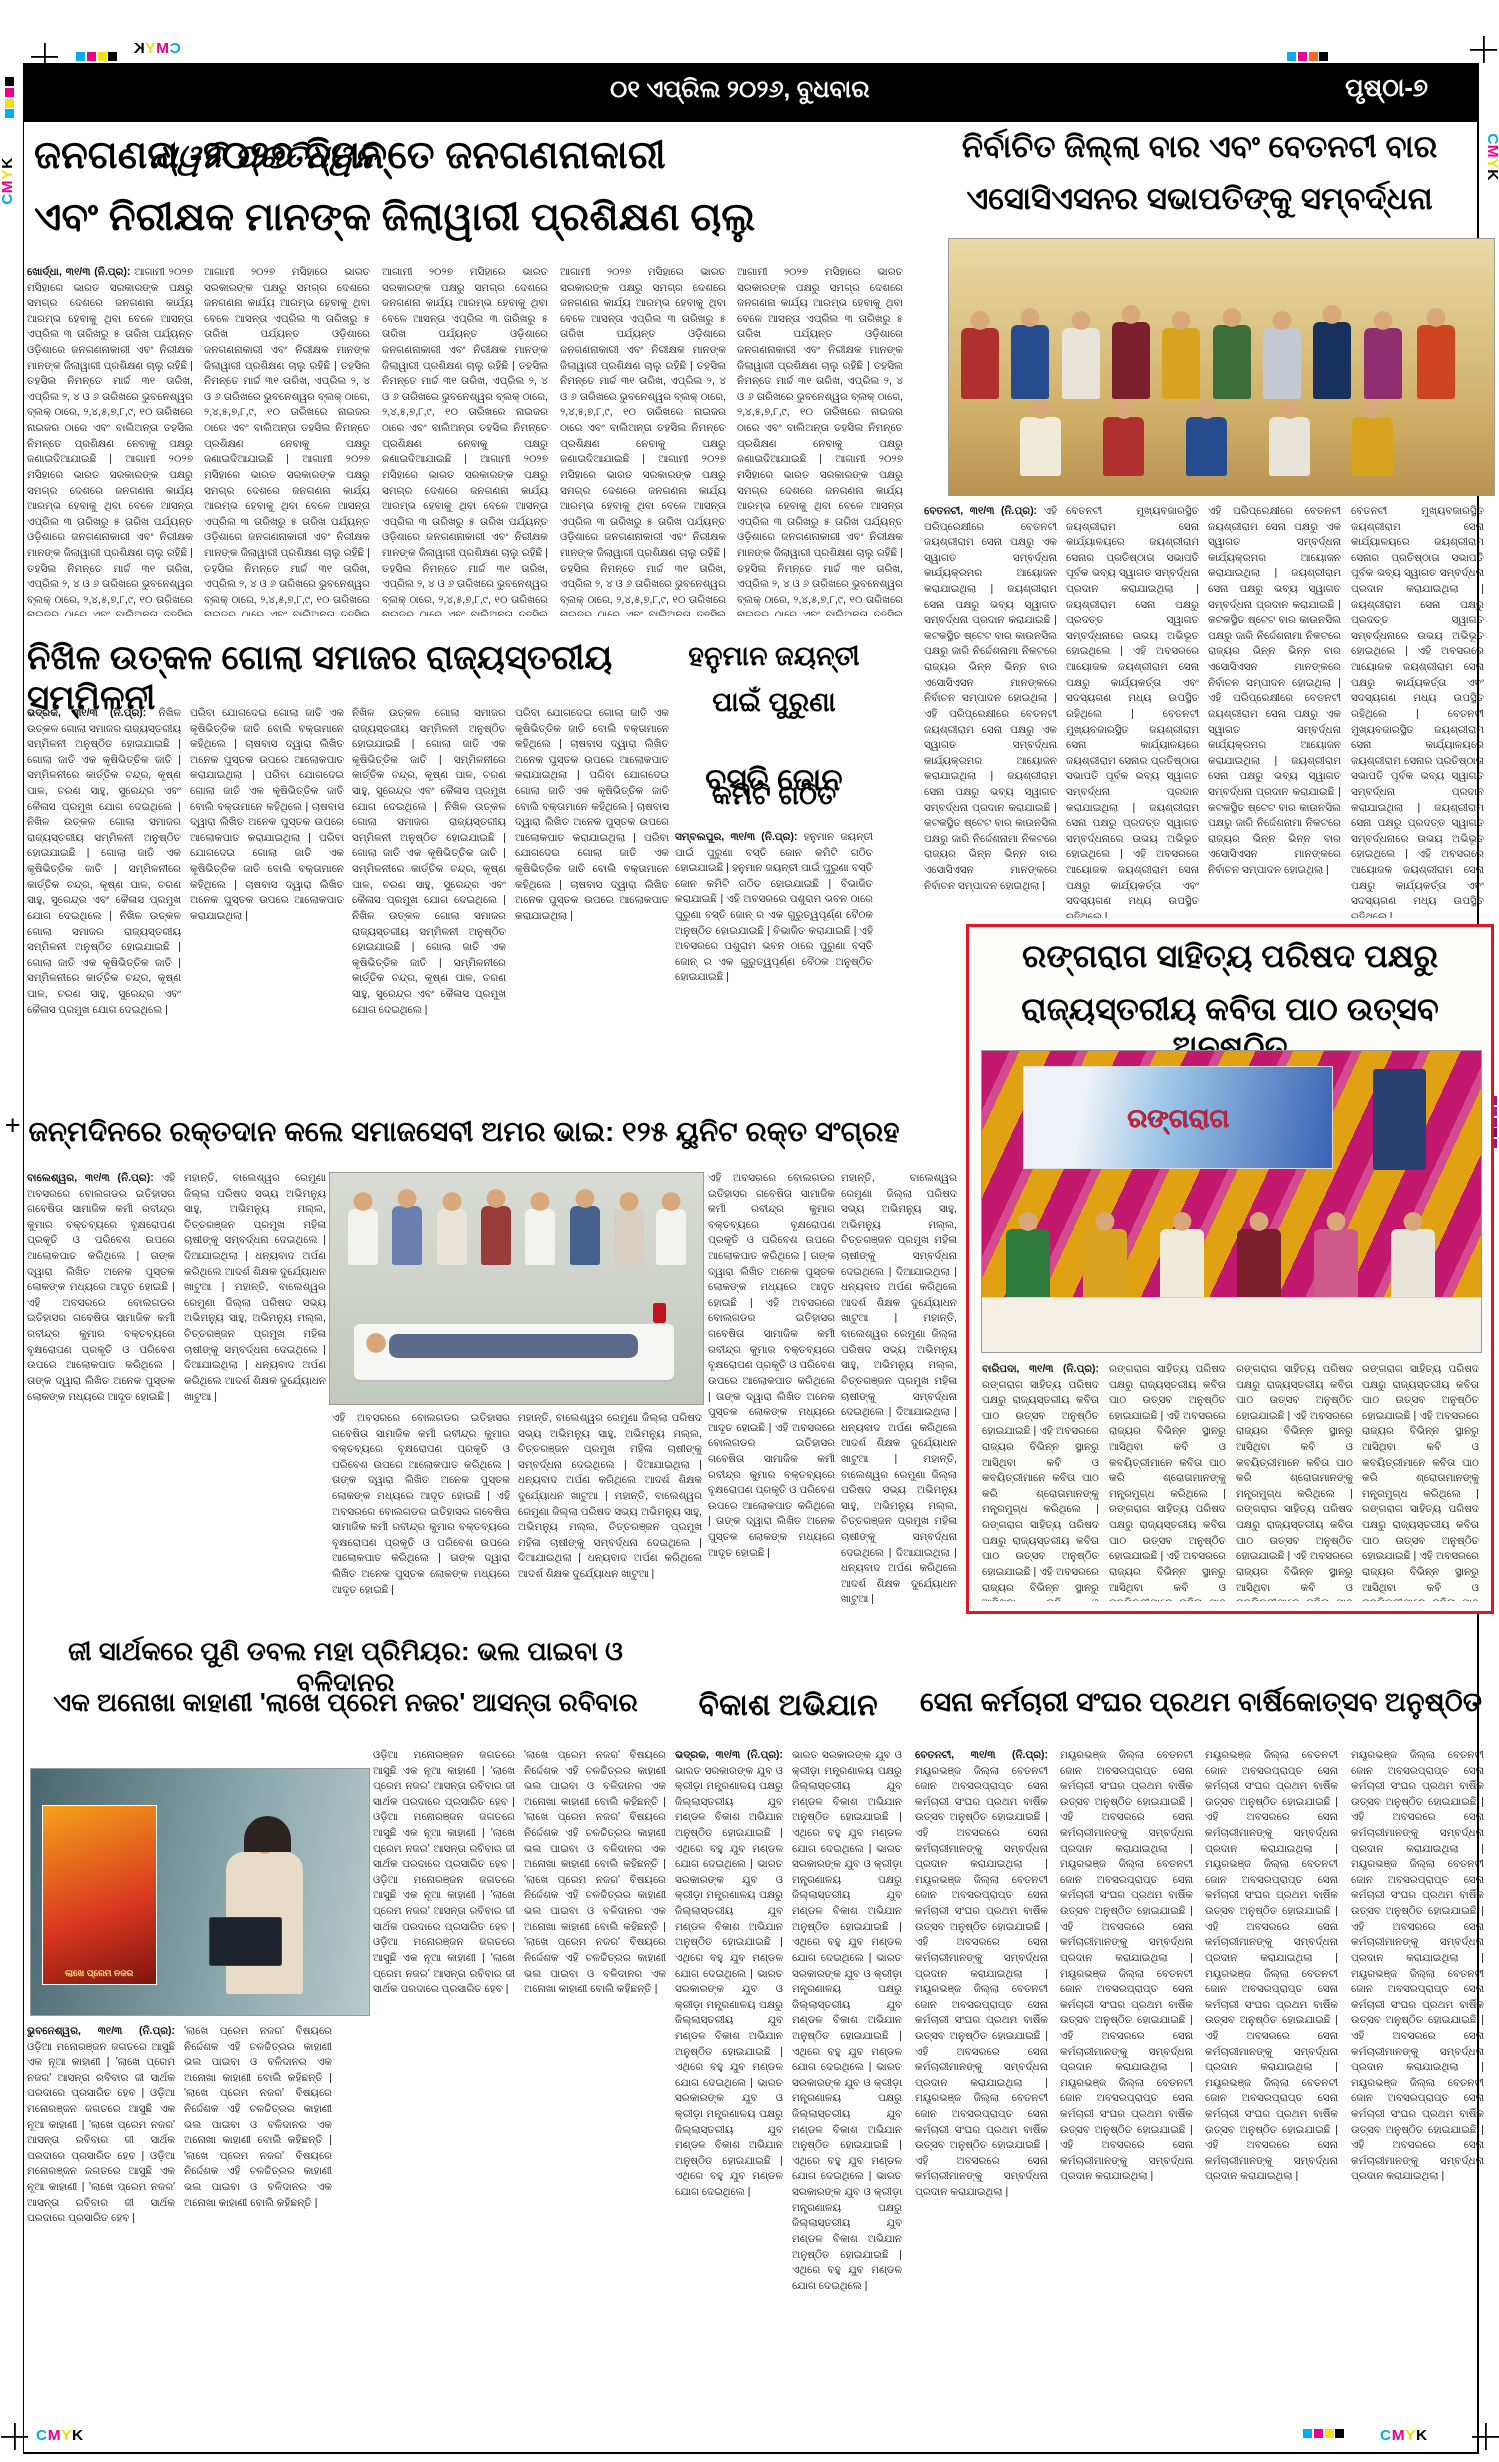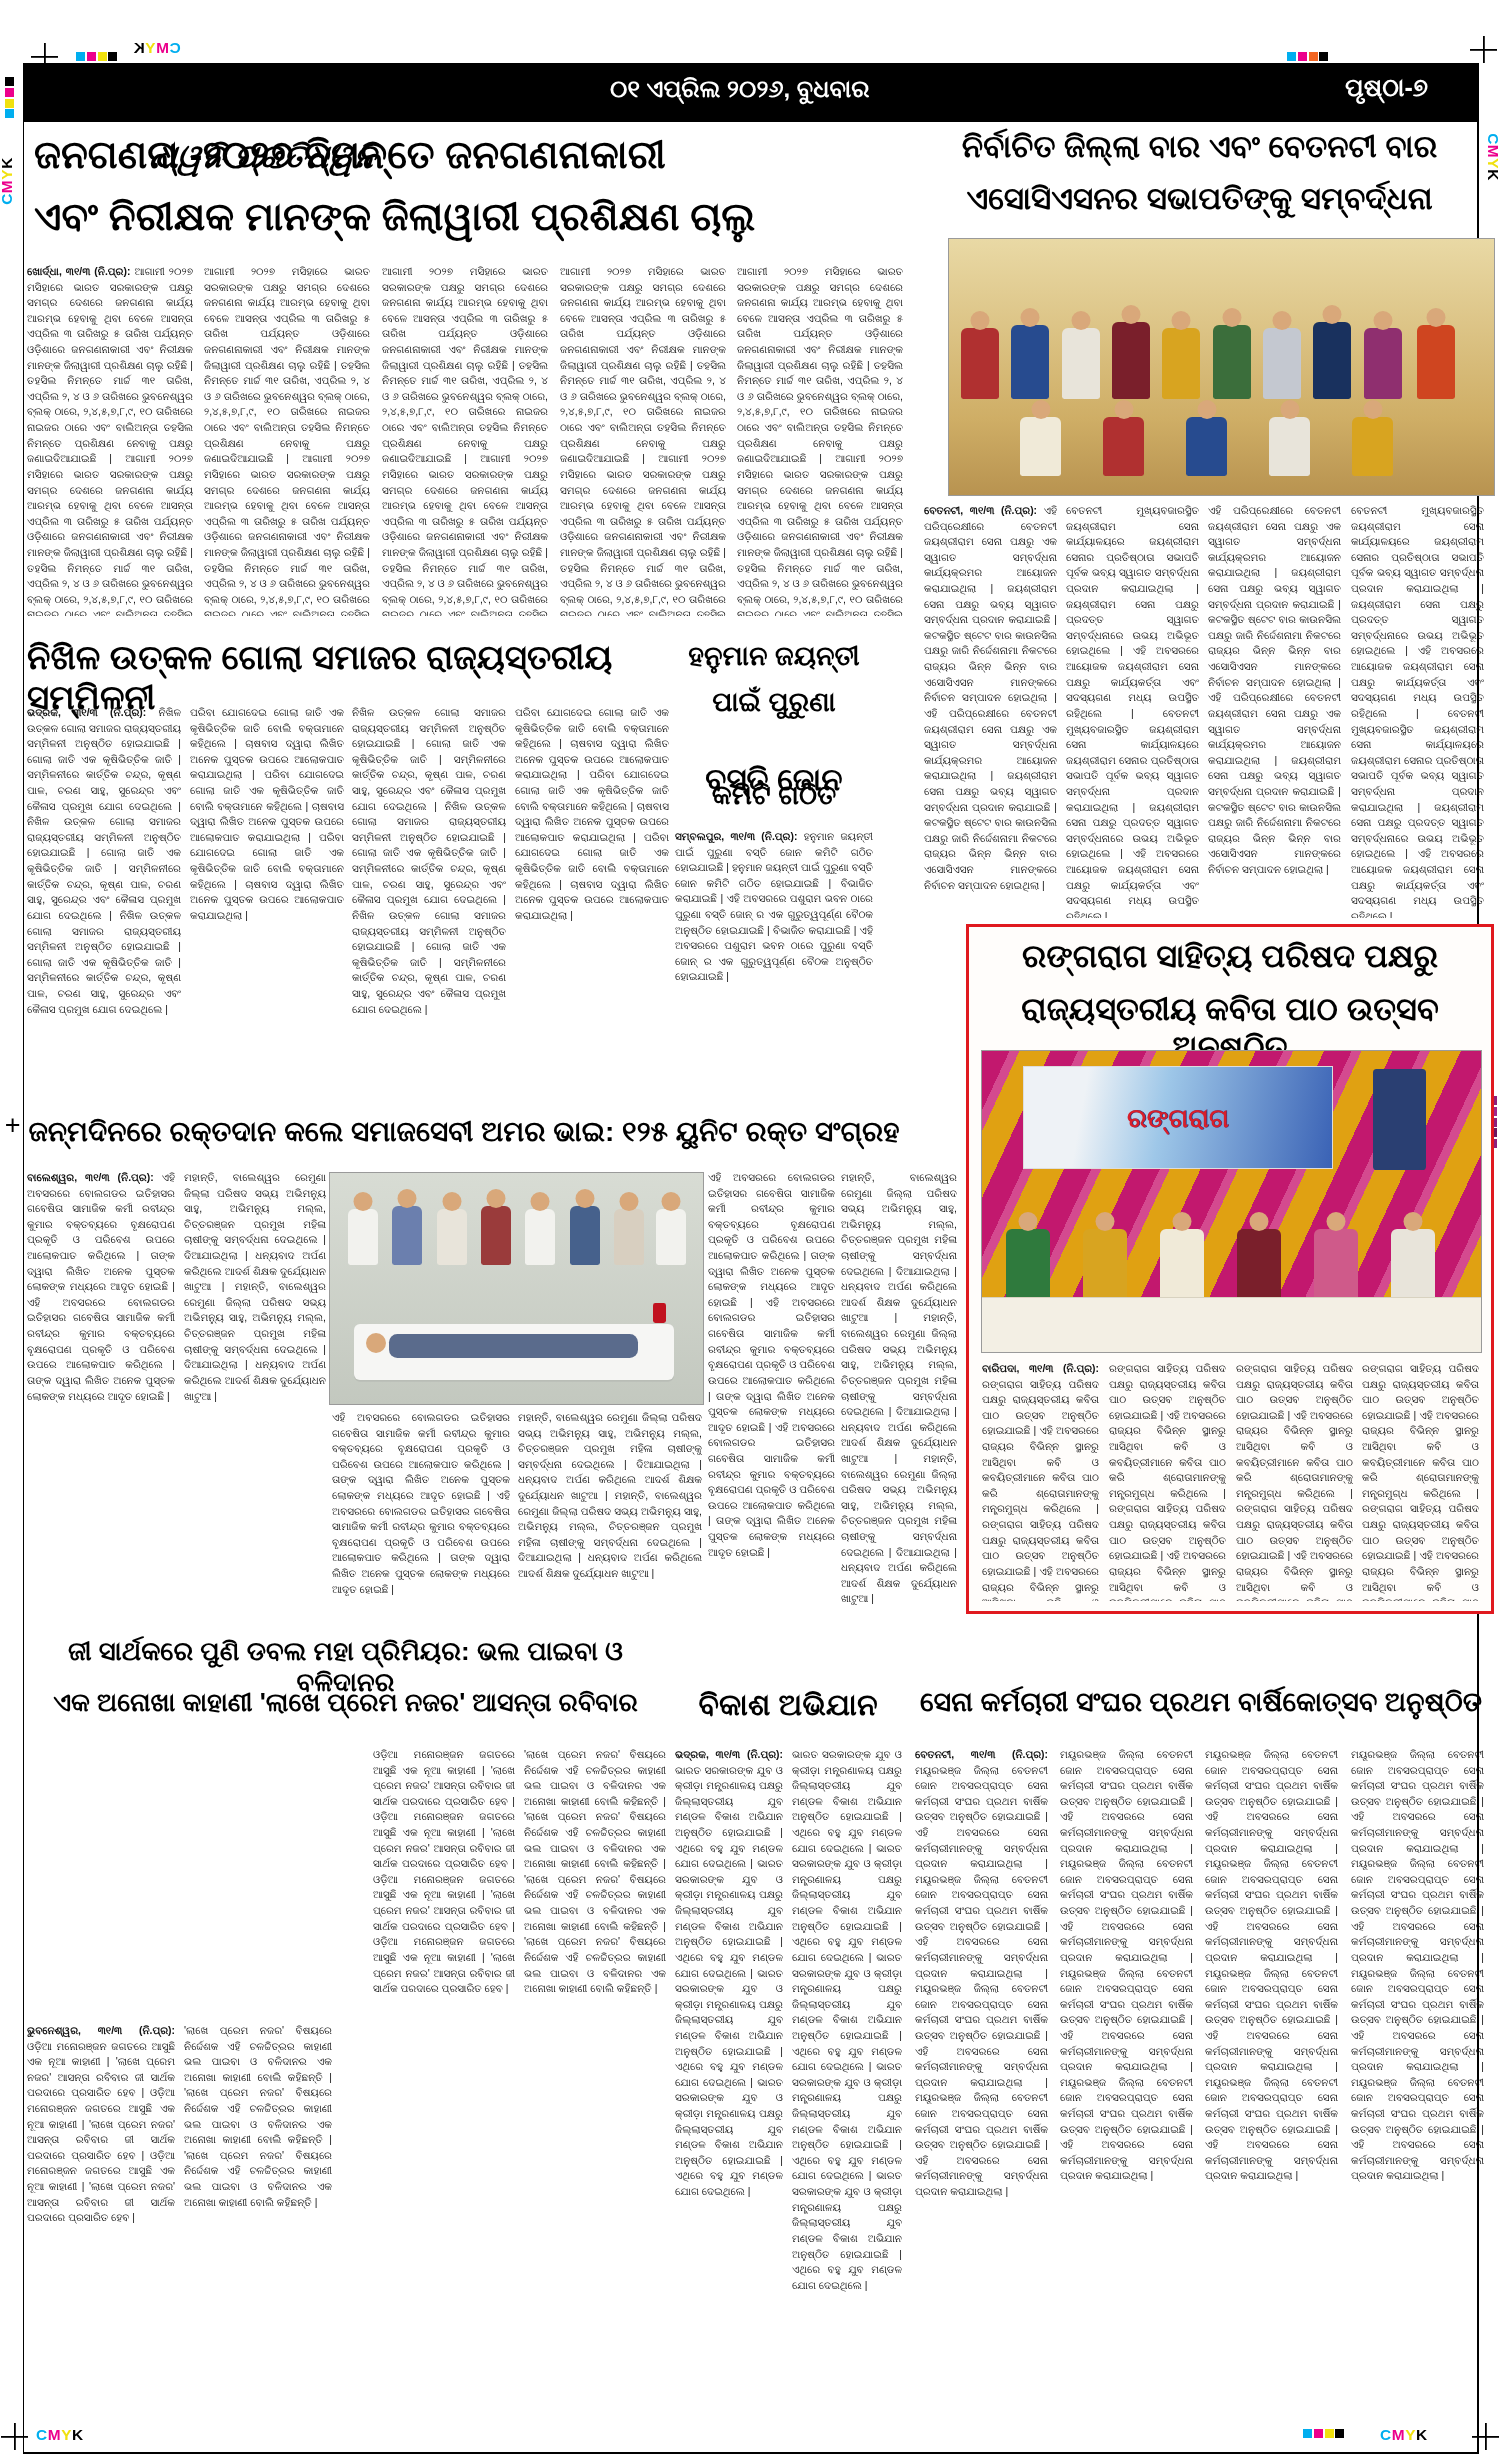--- a/index.html
+++ b/index.html
@@ -208,20 +208,28 @@
     <div class="lying-body" style="left:59px;top:161px;width:249px;height:24px;"></div>
     <div style="position:absolute;left:323px;top:130px;width:13px;height:20px;background:#c1121f;border-radius:2.4px;"></div>
   </div>
   <div class="col" style="left:332px;top:1410px;width:178px;height:210px;"><span>ଏହି ଅବସରରେ ବୋଲଗଡର ଇତିହାସର ଗବେଷିତା ସାମାଜିକ କର୍ମୀ ରବୀନ୍ଦ୍ର କୁମାର ବକ୍ତବ୍ୟରେ ବୃକ୍ଷରୋପଣ ପ୍ରକୃତି ଓ ପରିବେଶ ଉପରେ ଆଲୋକପାତ କରିଥିଲେ | ତାଙ୍କ ଦ୍ୱାରା ଲିଖିତ ଅନେକ ପୁସ୍ତକ ଲୋକଙ୍କ ମଧ୍ୟରେ ଆଦୃତ ହୋଇଛି | ଏହି ଅବସରରେ ବୋଲଗଡର ଇତିହାସର ଗବେଷିତା ସାମାଜିକ କର୍ମୀ ରବୀନ୍ଦ୍ର କୁମାର ବକ୍ତବ୍ୟରେ ବୃକ୍ଷରୋପଣ ପ୍ରକୃତି ଓ ପରିବେଶ ଉପରେ ଆଲୋକପାତ କରିଥିଲେ | ତାଙ୍କ ଦ୍ୱାରା ଲିଖିତ ଅନେକ ପୁସ୍ତକ ଲୋକଙ୍କ ମଧ୍ୟରେ ଆଦୃତ ହୋଇଛି |</span></div>
   <div class="col" style="left:518px;top:1410px;width:184px;height:210px;"><span>ମହାନ୍ତି, ବାଲେଶ୍ୱର ରେମୁଣା ଜିଲ୍ଲା ପରିଷଦ ସଭ୍ୟ ଅଭିମନ୍ୟୁ ସାହୁ, ଅଭିମନ୍ୟୁ ମଲ୍ଲ, ଚିତ୍ତରଞ୍ଜନ ପ୍ରମୁଖ ମହିଳା ଚାଷୀଙ୍କୁ ସମ୍ବର୍ଦ୍ଧନା ଦେଇଥିଲେ | ଦିଆଯାଇଥିଲା | ଧନ୍ୟବାଦ ଅର୍ପଣ କରିଥିଲେ ଆଦର୍ଶ ଶିକ୍ଷକ ଦୁର୍ଯ୍ୟୋଧନ ଖାଟୁଆ | ମହାନ୍ତି, ବାଲେଶ୍ୱର ରେମୁଣା ଜିଲ୍ଲା ପରିଷଦ ସଭ୍ୟ ଅଭିମନ୍ୟୁ ସାହୁ, ଅଭିମନ୍ୟୁ ମଲ୍ଲ, ଚିତ୍ତରଞ୍ଜନ ପ୍ରମୁଖ ମହିଳା ଚାଷୀଙ୍କୁ ସମ୍ବର୍ଦ୍ଧନା ଦେଇଥିଲେ | ଦିଆଯାଇଥିଲା | ଧନ୍ୟବାଦ ଅର୍ପଣ କରିଥିଲେ ଆଦର୍ଶ ଶିକ୍ଷକ ଦୁର୍ଯ୍ୟୋଧନ ଖାଟୁଆ |</span></div>
   <div class="col" style="left:708px;top:1170px;width:127px;height:450px;"><span>ଏହି ଅବସରରେ ବୋଲଗଡର ଇତିହାସର ଗବେଷିତା ସାମାଜିକ କର୍ମୀ ରବୀନ୍ଦ୍ର କୁମାର ବକ୍ତବ୍ୟରେ ବୃକ୍ଷରୋପଣ ପ୍ରକୃତି ଓ ପରିବେଶ ଉପରେ ଆଲୋକପାତ କରିଥିଲେ | ତାଙ୍କ ଦ୍ୱାରା ଲିଖିତ ଅନେକ ପୁସ୍ତକ ଲୋକଙ୍କ ମଧ୍ୟରେ ଆଦୃତ ହୋଇଛି | ଏହି ଅବସରରେ ବୋଲଗଡର ଇତିହାସର ଗବେଷିତା ସାମାଜିକ କର୍ମୀ ରବୀନ୍ଦ୍ର କୁମାର ବକ୍ତବ୍ୟରେ ବୃକ୍ଷରୋପଣ ପ୍ରକୃତି ଓ ପରିବେଶ ଉପରେ ଆଲୋକପାତ କରିଥିଲେ | ତାଙ୍କ ଦ୍ୱାରା ଲିଖିତ ଅନେକ ପୁସ୍ତକ ଲୋକଙ୍କ ମଧ୍ୟରେ ଆଦୃତ ହୋଇଛି | ଏହି ଅବସରରେ ବୋଲଗଡର ଇତିହାସର ଗବେଷିତା ସାମାଜିକ କର୍ମୀ ରବୀନ୍ଦ୍ର କୁମାର ବକ୍ତବ୍ୟରେ ବୃକ୍ଷରୋପଣ ପ୍ରକୃତି ଓ ପରିବେଶ ଉପରେ ଆଲୋକପାତ କରିଥିଲେ | ତାଙ୍କ ଦ୍ୱାରା ଲିଖିତ ଅନେକ ପୁସ୍ତକ ଲୋକଙ୍କ ମଧ୍ୟରେ ଆଦୃତ ହୋଇଛି |</span></div>
   <div class="col" style="left:841px;top:1170px;width:116px;height:450px;"><span>ମହାନ୍ତି, ବାଲେଶ୍ୱର ରେମୁଣା ଜିଲ୍ଲା ପରିଷଦ ସଭ୍ୟ ଅଭିମନ୍ୟୁ ସାହୁ, ଅଭିମନ୍ୟୁ ମଲ୍ଲ, ଚିତ୍ତରଞ୍ଜନ ପ୍ରମୁଖ ମହିଳା ଚାଷୀଙ୍କୁ ସମ୍ବର୍ଦ୍ଧନା ଦେଇଥିଲେ | ଦିଆଯାଇଥିଲା | ଧନ୍ୟବାଦ ଅର୍ପଣ କରିଥିଲେ ଆଦର୍ଶ ଶିକ୍ଷକ ଦୁର୍ଯ୍ୟୋଧନ ଖାଟୁଆ | ମହାନ୍ତି, ବାଲେଶ୍ୱର ରେମୁଣା ଜିଲ୍ଲା ପରିଷଦ ସଭ୍ୟ ଅଭିମନ୍ୟୁ ସାହୁ, ଅଭିମନ୍ୟୁ ମଲ୍ଲ, ଚିତ୍ତରଞ୍ଜନ ପ୍ରମୁଖ ମହିଳା ଚାଷୀଙ୍କୁ ସମ୍ବର୍ଦ୍ଧନା ଦେଇଥିଲେ | ଦିଆଯାଇଥିଲା | ଧନ୍ୟବାଦ ଅର୍ପଣ କରିଥିଲେ ଆଦର୍ଶ ଶିକ୍ଷକ ଦୁର୍ଯ୍ୟୋଧନ ଖାଟୁଆ | ମହାନ୍ତି, ବାଲେଶ୍ୱର ରେମୁଣା ଜିଲ୍ଲା ପରିଷଦ ସଭ୍ୟ ଅଭିମନ୍ୟୁ ସାହୁ, ଅଭିମନ୍ୟୁ ମଲ୍ଲ, ଚିତ୍ତରଞ୍ଜନ ପ୍ରମୁଖ ମହିଳା ଚାଷୀଙ୍କୁ ସମ୍ବର୍ଦ୍ଧନା ଦେଇଥିଲେ | ଦିଆଯାଇଥିଲା | ଧନ୍ୟବାଦ ଅର୍ପଣ କରିଥିଲେ ଆଦର୍ଶ ଶିକ୍ଷକ ଦୁର୍ଯ୍ୟୋଧନ ଖାଟୁଆ |</span></div>
 
   <div class="hl center" style="left:24px;top:1636px;width:643px;font-size:26px;">ଜୀ ସାର୍ଥକରେ ପୁଣି ଡବଲ ମହା ପ୍ରିମିୟର: ଭଲ ପାଇବା ଓ ବଳିଦାନର</div>
   <div class="hl center" style="left:24px;top:1687px;width:643px;font-size:25.5px;">ଏକ ଅନୋଖା କାହାଣୀ 'ଲାଖେ ପ୍ରେମ ନଜର' ଆସନ୍ତା ରବିବାର</div>
+  <div class="photo" style="left:30px;top:1768px;width:338px;height:246px;background:linear-gradient(100deg,#49666f,#8ba8ad 60%,#b9c9c9);">
+    <div class="poster" style="left:10.7px;top:36px;width:113px;height:178px;">
+      <span class="poster-caption">ଲାଖେ ପ୍ରେମ ନଜର</span>
+    </div>
+    <div class="person" style="left:195px;top:83px;width:77px;height:142px;background:#e8dcc8;border-radius:18px 18px 3.6px 3.6px;"></div>
+    <div style="position:absolute;left:213px;top:47px;width:47px;height:36px;border-radius:24px 24px 0 0;background:#2b2320;"></div>
+    <div class="tablet" style="left:178px;top:148px;width:71px;height:47px;"></div>
+  </div>
   <div class="col" style="left:27px;top:2023px;width:148px;height:403px;">
     <b class="dl">ଭୁବନେଶ୍ୱର, ୩୧/୩ (ନି.ପ୍ର):</b>
     <span>ଓଡ଼ିଆ ମନୋରଞ୍ଜନ ଜଗତରେ ଆସୁଛି ଏକ ନୂଆ କାହାଣୀ | 'ଲାଖେ ପ୍ରେମ ନଜର' ଆସନ୍ତା ରବିବାର ଜୀ ସାର୍ଥକ ପରଦାରେ ପ୍ରସାରିତ ହେବ | ଓଡ଼ିଆ ମନୋରଞ୍ଜନ ଜଗତରେ ଆସୁଛି ଏକ ନୂଆ କାହାଣୀ | 'ଲାଖେ ପ୍ରେମ ନଜର' ଆସନ୍ତା ରବିବାର ଜୀ ସାର୍ଥକ ପରଦାରେ ପ୍ରସାରିତ ହେବ | ଓଡ଼ିଆ ମନୋରଞ୍ଜନ ଜଗତରେ ଆସୁଛି ଏକ ନୂଆ କାହାଣୀ | 'ଲାଖେ ପ୍ରେମ ନଜର' ଆସନ୍ତା ରବିବାର ଜୀ ସାର୍ଥକ ପରଦାରେ ପ୍ରସାରିତ ହେବ |</span>
   </div>
   <div class="col" style="left:184px;top:2023px;width:148px;height:403px;"><span>'ଲାଖେ ପ୍ରେମ ନଜର' ବିଷୟରେ ନିର୍ଦ୍ଦେଶକ ଏହି ଚଳଚ୍ଚିତ୍ରର କାହାଣୀ ଭଲ ପାଇବା ଓ ବଳିଦାନର ଏକ ଅନୋଖା କାହାଣୀ ବୋଲି କହିଛନ୍ତି | 'ଲାଖେ ପ୍ରେମ ନଜର' ବିଷୟରେ ନିର୍ଦ୍ଦେଶକ ଏହି ଚଳଚ୍ଚିତ୍ରର କାହାଣୀ ଭଲ ପାଇବା ଓ ବଳିଦାନର ଏକ ଅନୋଖା କାହାଣୀ ବୋଲି କହିଛନ୍ତି | 'ଲାଖେ ପ୍ରେମ ନଜର' ବିଷୟରେ ନିର୍ଦ୍ଦେଶକ ଏହି ଚଳଚ୍ଚିତ୍ରର କାହାଣୀ ଭଲ ପାଇବା ଓ ବଳିଦାନର ଏକ ଅନୋଖା କାହାଣୀ ବୋଲି କହିଛନ୍ତି |</span></div>
   <div class="col" style="left:373px;top:1747px;width:142px;height:678px;"><span>ଓଡ଼ିଆ ମନୋରଞ୍ଜନ ଜଗତରେ ଆସୁଛି ଏକ ନୂଆ କାହାଣୀ | 'ଲାଖେ ପ୍ରେମ ନଜର' ଆସନ୍ତା ରବିବାର ଜୀ ସାର୍ଥକ ପରଦାରେ ପ୍ରସାରିତ ହେବ | ଓଡ଼ିଆ ମନୋରଞ୍ଜନ ଜଗତରେ ଆସୁଛି ଏକ ନୂଆ କାହାଣୀ | 'ଲାଖେ ପ୍ରେମ ନଜର' ଆସନ୍ତା ରବିବାର ଜୀ ସାର୍ଥକ ପରଦାରେ ପ୍ରସାରିତ ହେବ | ଓଡ଼ିଆ ମନୋରଞ୍ଜନ ଜଗତରେ ଆସୁଛି ଏକ ନୂଆ କାହାଣୀ | 'ଲାଖେ ପ୍ରେମ ନଜର' ଆସନ୍ତା ରବିବାର ଜୀ ସାର୍ଥକ ପରଦାରେ ପ୍ରସାରିତ ହେବ | ଓଡ଼ିଆ ମନୋରଞ୍ଜନ ଜଗତରେ ଆସୁଛି ଏକ ନୂଆ କାହାଣୀ | 'ଲାଖେ ପ୍ରେମ ନଜର' ଆସନ୍ତା ରବିବାର ଜୀ ସାର୍ଥକ ପରଦାରେ ପ୍ରସାରିତ ହେବ |</span></div>
   <div class="col" style="left:524px;top:1747px;width:142px;height:678px;"><span>'ଲାଖେ ପ୍ରେମ ନଜର' ବିଷୟରେ ନିର୍ଦ୍ଦେଶକ ଏହି ଚଳଚ୍ଚିତ୍ରର କାହାଣୀ ଭଲ ପାଇବା ଓ ବଳିଦାନର ଏକ ଅନୋଖା କାହାଣୀ ବୋଲି କହିଛନ୍ତି | 'ଲାଖେ ପ୍ରେମ ନଜର' ବିଷୟରେ ନିର୍ଦ୍ଦେଶକ ଏହି ଚଳଚ୍ଚିତ୍ରର କାହାଣୀ ଭଲ ପାଇବା ଓ ବଳିଦାନର ଏକ ଅନୋଖା କାହାଣୀ ବୋଲି କହିଛନ୍ତି | 'ଲାଖେ ପ୍ରେମ ନଜର' ବିଷୟରେ ନିର୍ଦ୍ଦେଶକ ଏହି ଚଳଚ୍ଚିତ୍ରର କାହାଣୀ ଭଲ ପାଇବା ଓ ବଳିଦାନର ଏକ ଅନୋଖା କାହାଣୀ ବୋଲି କହିଛନ୍ତି | 'ଲାଖେ ପ୍ରେମ ନଜର' ବିଷୟରେ ନିର୍ଦ୍ଦେଶକ ଏହି ଚଳଚ୍ଚିତ୍ରର କାହାଣୀ ଭଲ ପାଇବା ଓ ବଳିଦାନର ଏକ ଅନୋଖା କାହାଣୀ ବୋଲି କହିଛନ୍ତି |</span></div>
 
   <div class="hl center" style="left:672px;top:1687px;width:232px;font-size:30px;">ବିକାଶ ଅଭିଯାନ</div>
   <div class="col" style="left:675px;top:1747px;width:108px;height:678px;">

